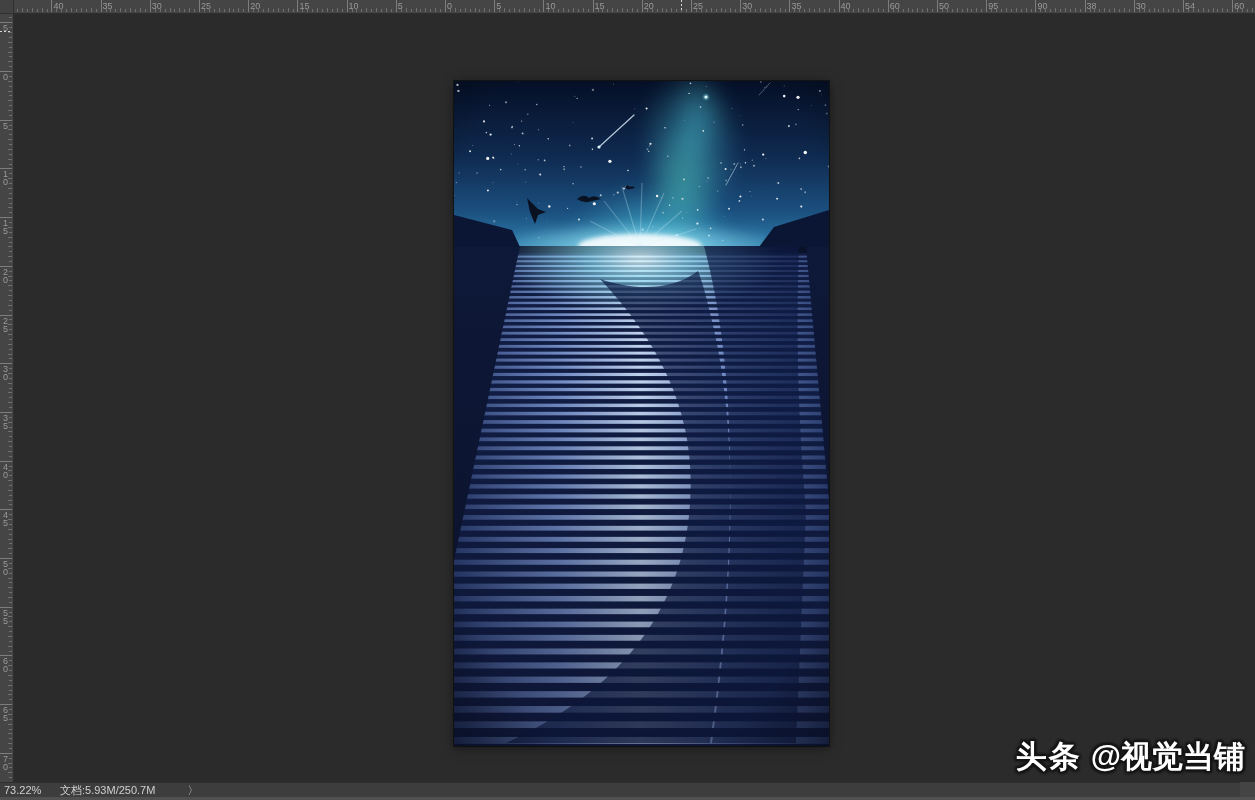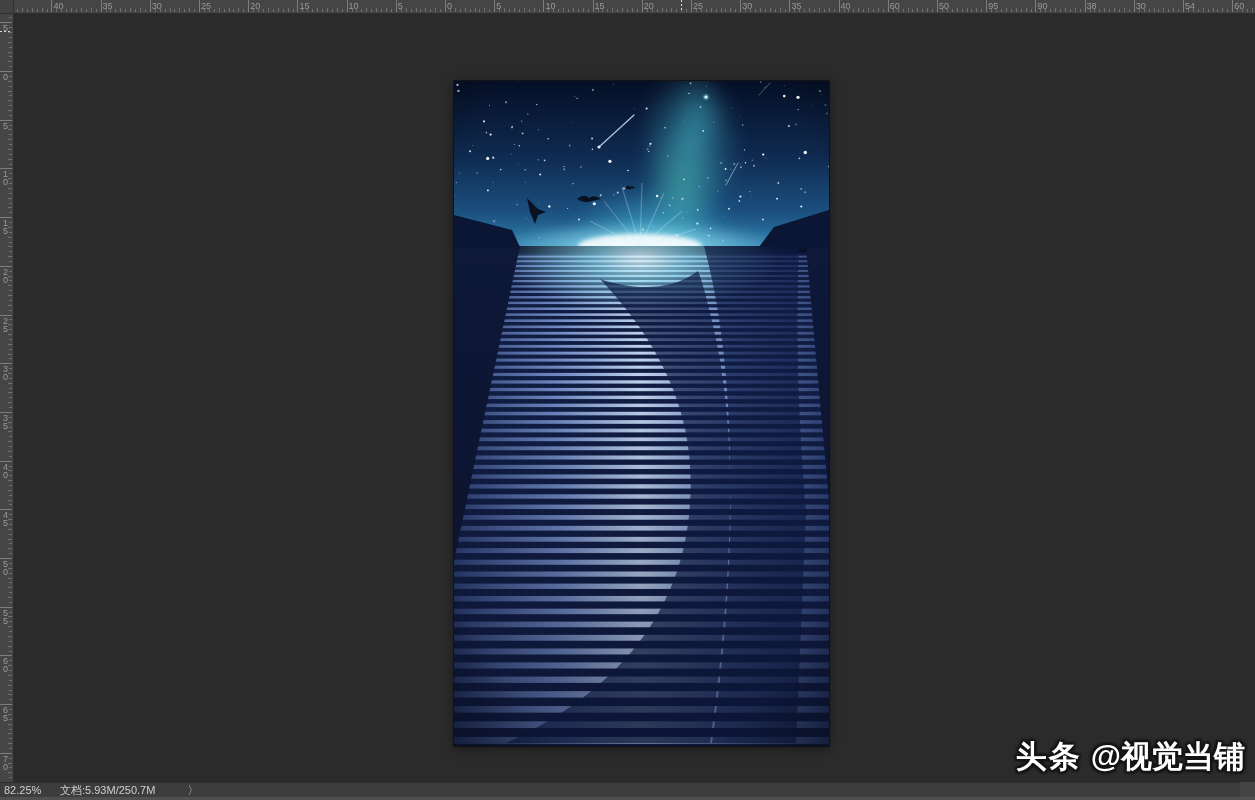--- a/index.html
+++ b/index.html
@@ -909,18 +909,18 @@
         </g>
       </svg>
   </div>
 </div>
 
 <div class="watermark">
   <span class="brand">头条</span><span class="handle">@视觉当铺</span>
 </div>
 
 <div class="status-bar">
-  <span class="status-zoom">82.25%</span>
+  <span class="status-zoom">73.22%</span>
   <span class="status-doc">文档:5.93M/250.7M</span>
   <span class="status-chev">〉</span>
 </div>
 <div class="bottom-edge"></div>
 <div class="resize-grip"></div>
 
 </body></html>

